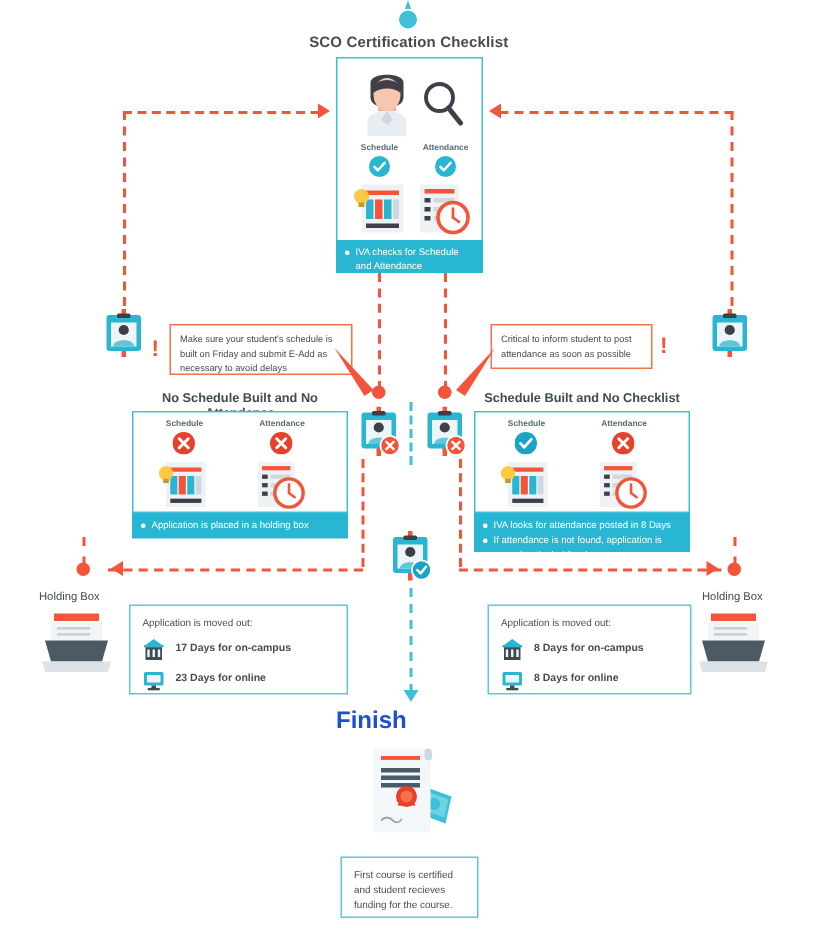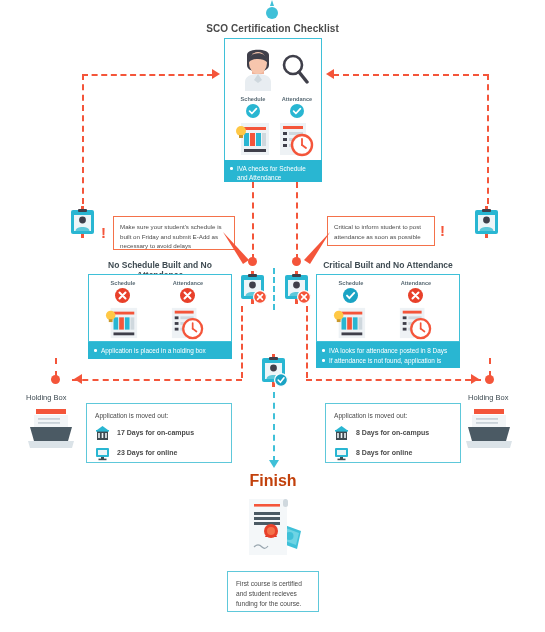--- a/index.html
+++ b/index.html
@@ -8,21 +8,21 @@
     font-family:"Liberation Sans",sans-serif;
     color:#3a3a3a;
   }
   .abs{position:absolute;}
 
   
   .hdr-title{
     font-size:10px;font-weight:bold;color:#4a4a4a;text-align:center;letter-spacing:.1px;
   }
   .sect-title{font-size:8.5px;font-weight:bold;color:#3f4b52;text-align:center;}
-  .finish-title{font-size:16px;font-weight:bold;color:#c2410c;text-align:center;}
+  .finish-title{font-size:16px;font-weight:bold;color:#1d4ed8;text-align:left;}
   .holding-label{font-size:7.5px;font-weight:normal;color:#3f4b52;}
 
   
   .card{
     border:1px solid #3fc0d8;background:#ffffff;box-sizing:border-box;
   }
   .card-foot{
     background:#29b6d2;color:#ffffff;box-sizing:border-box;
     font-size:6.4px;line-height:1.45;padding:4px 5px 4px 4px;
   }
@@ -274,21 +274,21 @@
     </svg>
   </div>
 </div>
 
 <div class="abs card-foot" style="left:88px;top:342px;width:144px;height:17px;">
   <ul>
     <li>Application is placed in a holding box</li>
   </ul>
 </div>
 
-<div class="abs sect-title" style="left:314px;top:260px;width:148px;">Critical Built and No Attendance</div>
+<div class="abs sect-title" style="left:314px;top:260px;width:148px;">Schedule Built and No Checklist</div>
 
 <div class="abs card" style="left:316px;top:274px;width:144px;height:68px;">
   <div class="abs minilabel" style="left:10px;top:5px;width:48px;">Schedule</div>
   <div class="abs minilabel" style="left:72px;top:5px;width:54px;">Attendance</div>
 
   <div class="abs" style="left:26px;top:13px;">
     <svg width="15" height="15" viewBox="0 0 15 15">
       <circle cx="7.5" cy="7.5" r="7.5" fill="#1aa3c4"></circle>
       <path d="M4 7.6 L6.4 10.2 L11.2 4.9" fill="none" stroke="#fff" stroke-width="1.9" stroke-linecap="round" stroke-linejoin="round"></path>
     </svg>

